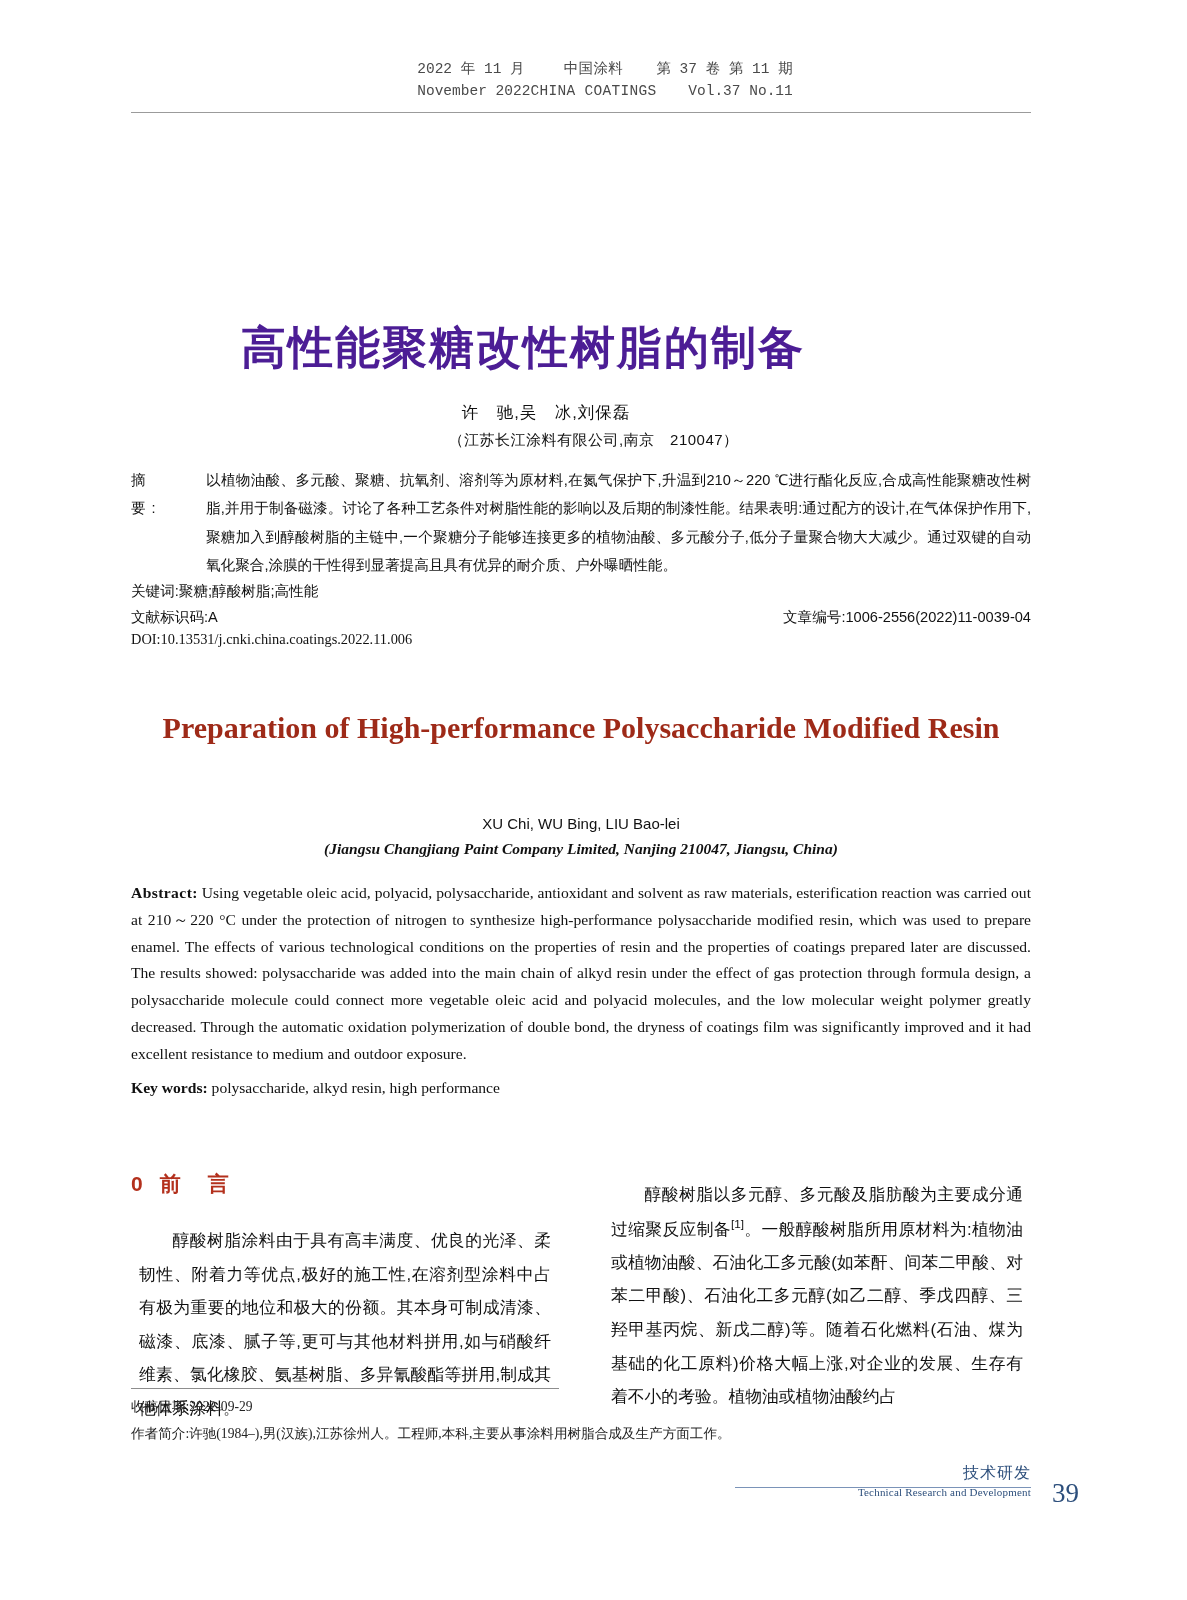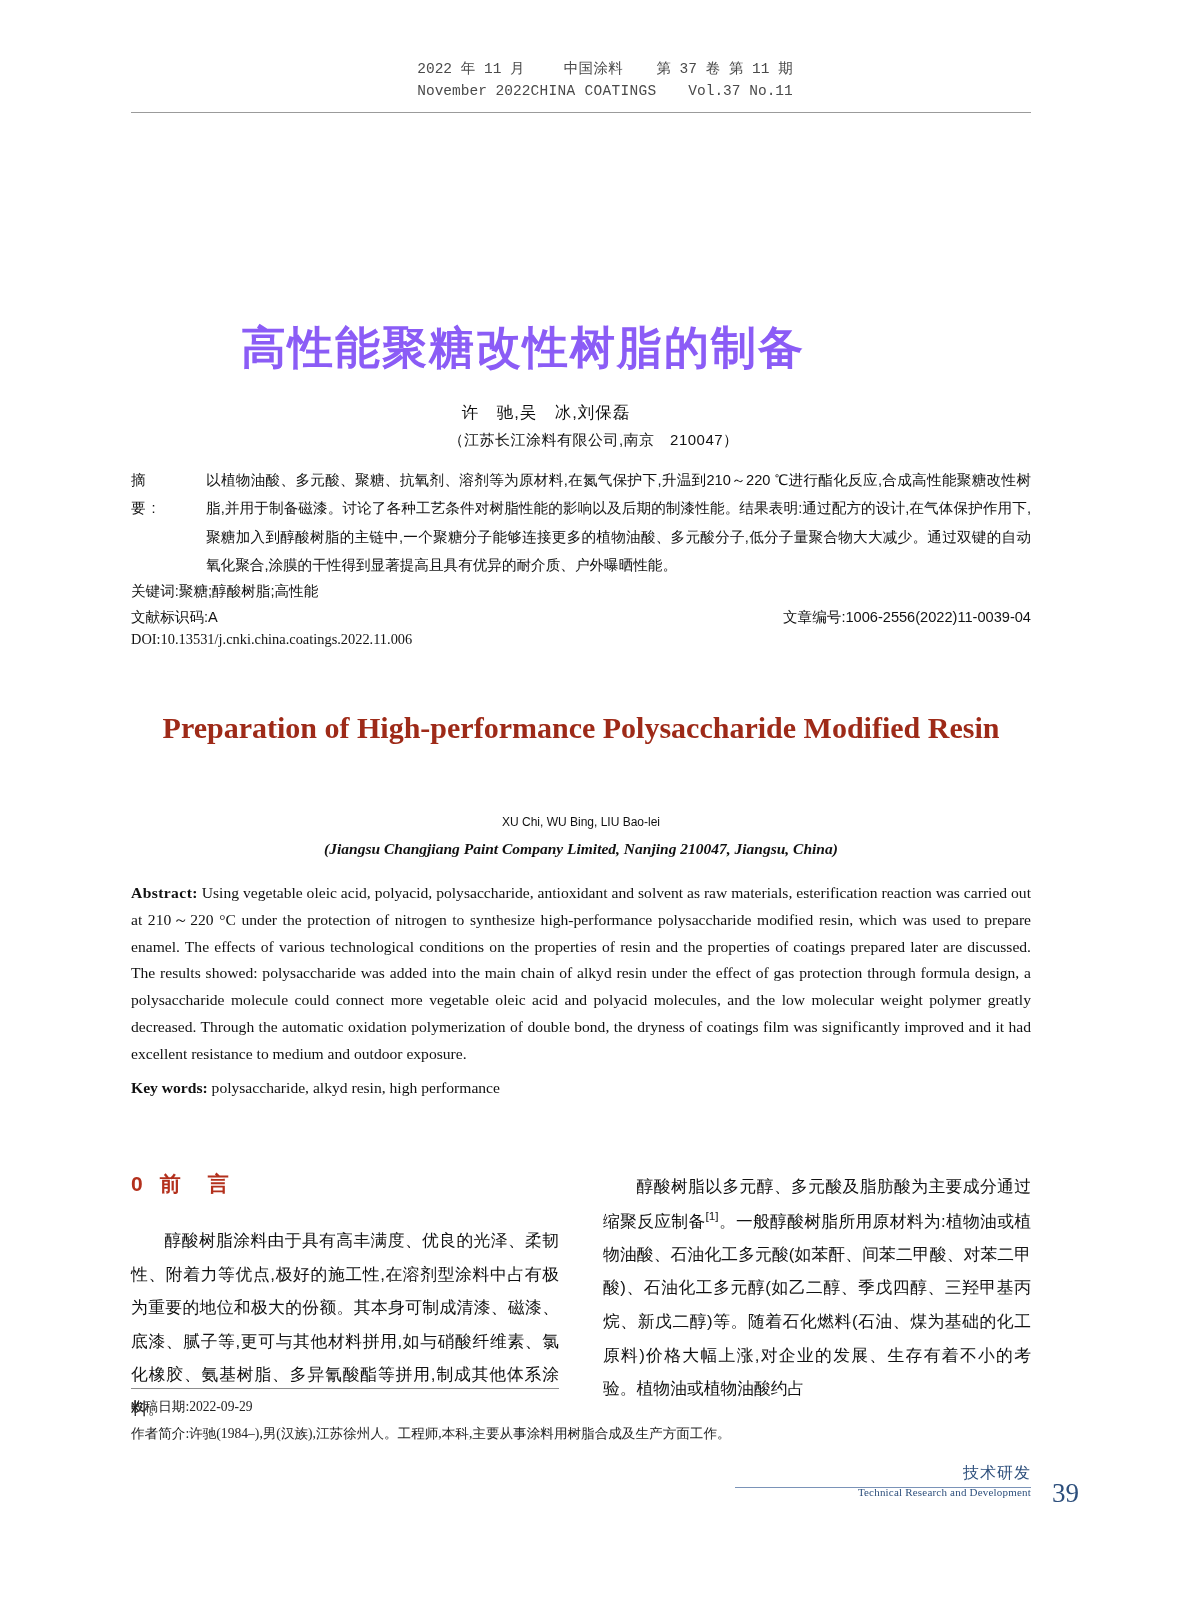--- a/index.html
+++ b/index.html
@@ -50,21 +50,21 @@
   .cn-title {
     position: absolute;
     left: 0;
     top: 318px;
     width: 1046px;
     text-align: center;
     font-family: "Liberation Sans", sans-serif;
     font-weight: bold;
     font-size: 45px;
     letter-spacing: 2px;
-    color: #8b5cf6;
+    color: #4c1d95;
   }
   .cn-authors {
     position: absolute;
     left: 0;
     top: 402px;
     width: 1092px;
     text-align: center;
     font-family: "Liberation Sans", sans-serif;
     font-size: 16.5px;
     letter-spacing: 1px;
@@ -149,21 +149,21 @@
     line-height: 1.5;
     color: #9e2a18;
   }
   .en-authors {
     position: absolute;
     left: 131px;
     top: 815px;
     width: 900px;
     text-align: center;
     font-family: "Liberation Sans", sans-serif;
-    font-size: 12px;
+    font-size: 15px;
     color: #111;
   }
   .en-affil {
     position: absolute;
     left: 131px;
     top: 840px;
     width: 900px;
     text-align: center;
     font-family: "Liberation Serif", serif;
     font-style: italic;
@@ -219,21 +219,21 @@
     margin: 0 0 26px 0;
   }
   .sec-h .num { margin-right: 14px; }
   .body-p {
     font-family: "Liberation Sans", sans-serif;
     font-size: 16.8px;
     line-height: 2.0;
     color: #111;
     text-align: justify;
     text-justify: inter-ideograph;
-    margin: 0;
+    margin: 8px;
     text-indent: 2em;
   }
   sup { font-size: 70%; vertical-align: super; }
 
   
   .foot-rule {
     position: absolute;
     left: 131px;
     top: 1388px;
     width: 428px;

